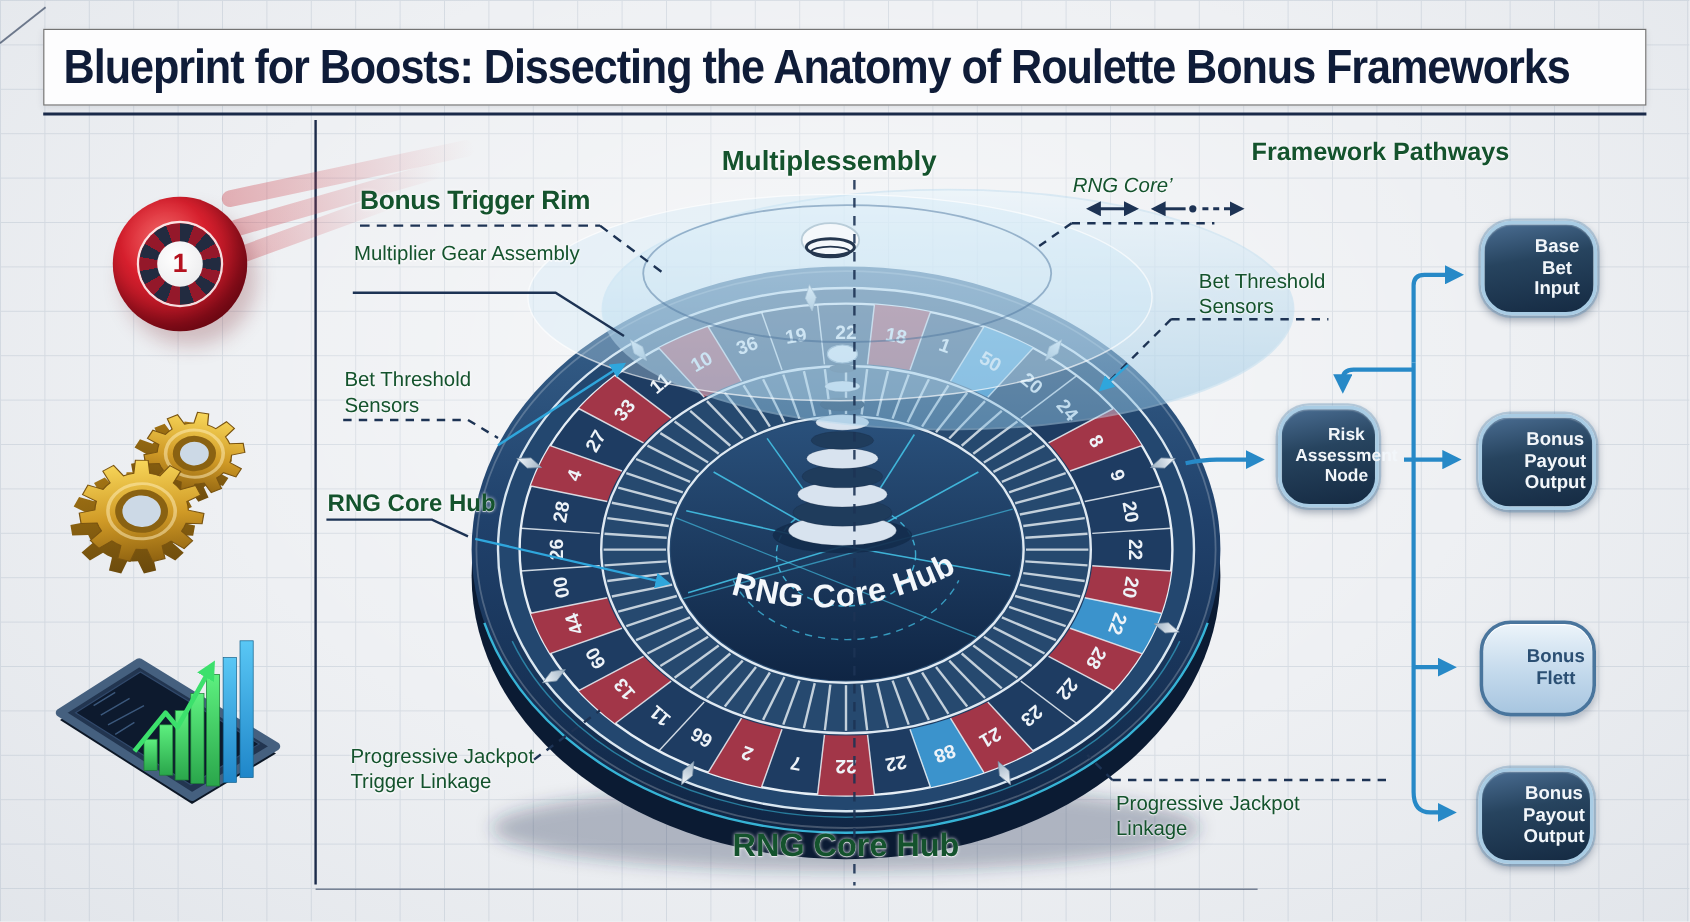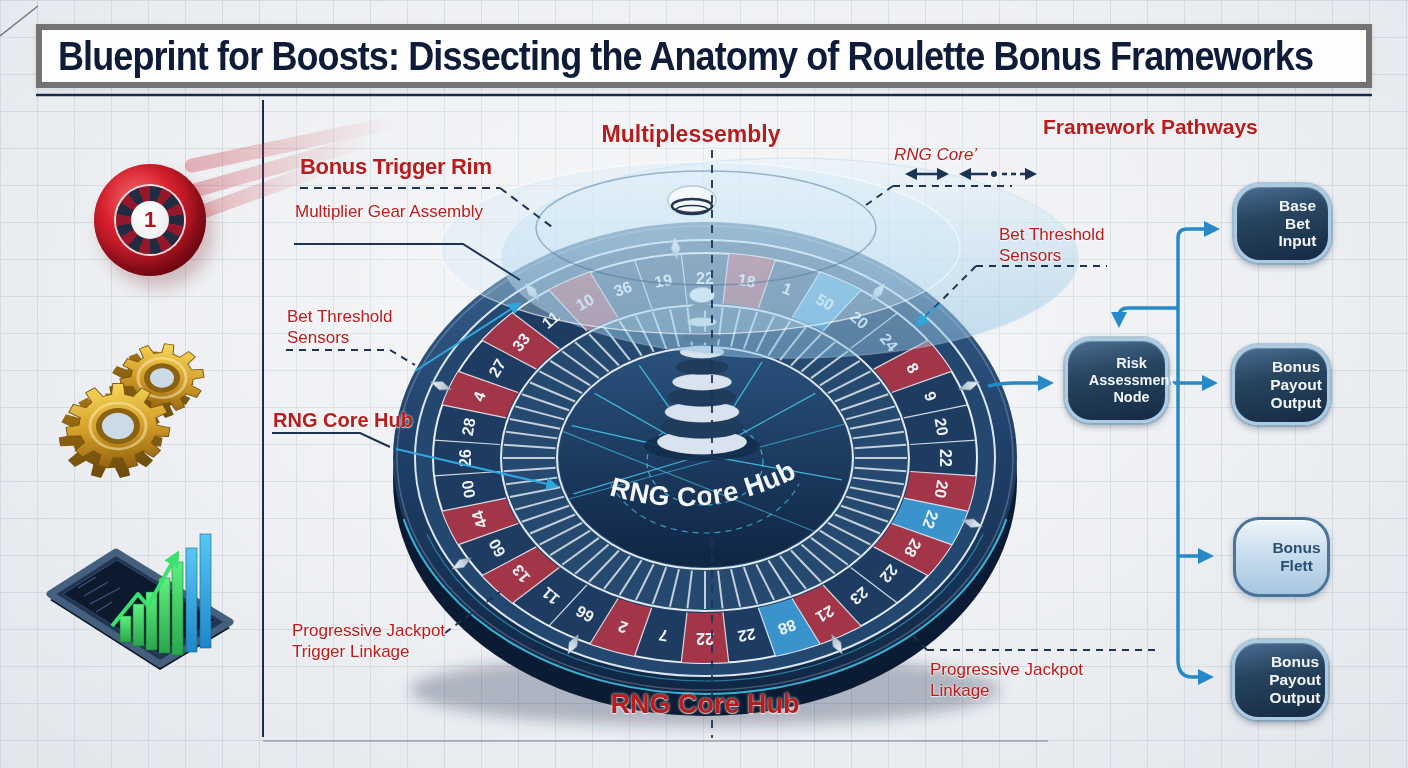--- a/index.html
+++ b/index.html
@@ -15,30 +15,30 @@
       linear-gradient(90deg,#d6dce3 1px, transparent 1px);
     background-size:37px 37px;
   }
   .vignette{
     position:absolute;inset:0;z-index:0;pointer-events:none;
     background:radial-gradient(ellipse at 50% 40%, rgba(255,255,255,.55) 0%, rgba(255,255,255,0) 55%, rgba(170,180,195,.18) 100%);
   }
   #scene{position:absolute;left:0;top:0;z-index:1;}
   .title-box{
     position:absolute;left:36px;top:24px;width:1336px;height:64px;z-index:3;
-    background:#fdfdfe;border:6px solid #737373;
+    background:#fdfdfe;border:1px solid #737373;
     box-shadow:0 2px 6px rgba(30,40,70,.10);
     display:flex;align-items:center;padding-left:16px;box-sizing:border-box;
   }
   .title-text{
     font-size:40px;font-weight:bold;color:#0f1c38;white-space:nowrap;
     letter-spacing:-1px;transform:scaleX(.90);transform-origin:0 50%;
   }
   .lbl{
-    position:absolute;z-index:2;color:#b91c1c;font-size:17px;line-height:1.22;
+    position:absolute;z-index:2;color:#14532d;font-size:17px;line-height:1.22;
     text-shadow:0 0 3px rgba(255,255,255,.95), 0 1px 0 rgba(255,255,255,.6);
   }
   .lbl-big{font-size:22px;font-weight:bold;letter-spacing:-.3px;}
   .lbl-med{font-size:20px;font-weight:600;}
   .lbl-huge{font-size:27px;font-weight:bold;}
   .lbl-head{font-size:21px;font-weight:bold;}
   .lbl-center{transform:translateX(-50%);}
   .node{
     position:absolute;z-index:2;border-radius:26px;box-sizing:border-box;
     display:flex;align-items:center;justify-content:center;text-align:center;
@@ -446,21 +446,21 @@
 <div class="lbl lbl-head lbl-center" style="left:691px;top:120px;font-size:23px;">Multiplessembly</div>
 <div class="lbl" style="left:894px;top:145px;font-style:italic;">RNG Core’</div>
 <div class="lbl lbl-head" style="left:1043px;top:114px;">Framework Pathways</div>
 <div class="lbl" style="left:999px;top:225px;width:112px;">Bet Threshold Sensors</div>
 <div class="lbl" style="left:930px;top:660px;width:170px;">Progressive Jackpot Linkage</div>
 <div class="lbl lbl-huge lbl-center" style="left:705px;top:688px;">RNG Core Hub</div>
 
 <div class="node node-dark" style="left:1234px;top:184px;width:97px;height:79px;">Base
 Bet
 Input</div>
-<div class="node node-dark node-risk" style="left:1065px;top:338px;width:103px;height:85px;">Risk
+<div class="node node-dark node-risk" style="left:1065px;top:338px;width:84px;height:85px;">Risk
 Assessment
 Node</div>
 <div class="node node-dark" style="left:1232px;top:345px;width:98px;height:80px;">Bonus
 Payout
 Output</div>
 <div class="node node-light" style="left:1233px;top:517px;width:97px;height:80px;">Bonus
 Flett</div>
 <div class="node node-dark" style="left:1232px;top:640px;width:96px;height:80px;">Bonus
 Payout
 Output</div>

